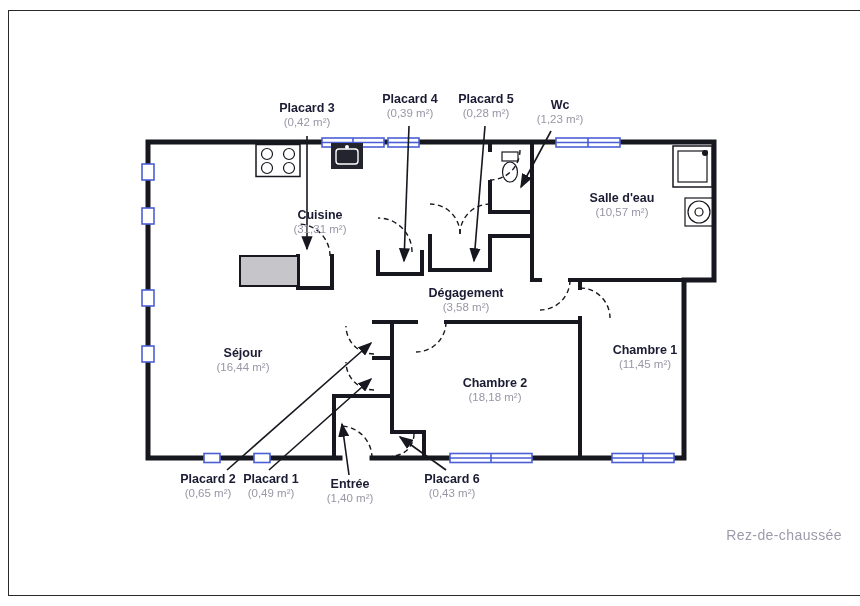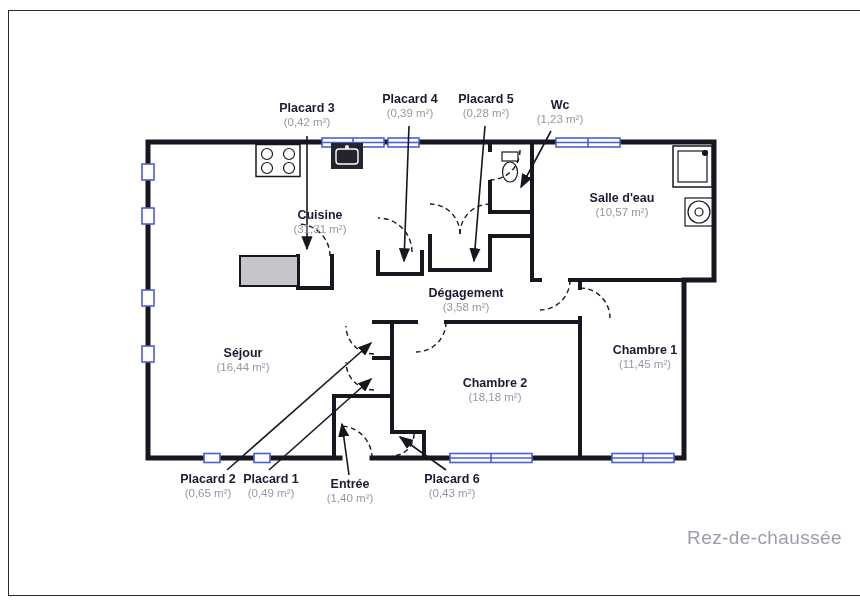--- a/index.html
+++ b/index.html
@@ -17,21 +17,21 @@
   .fix-thin{stroke:var(--wall,#17171f);fill:none;stroke-width:1.2;}
   .fix-dark{fill:#24242e;stroke:none;}
   .fix-white{stroke:#ffffff;fill:none;stroke-width:1.4;}
   .arrow{stroke:var(--wall,#17171f);stroke-width:1.6;}
   .counter{fill:#c6c6ca;stroke:var(--wall,#17171f);stroke-width:2;}
 
   .label{position:absolute;transform:translateX(-50%);text-align:center;
          white-space:nowrap;line-height:1.2;}
   .room-name{font-size:12.5px;font-weight:bold;color:var(--room-name,#1b1b33);}
   .room-area{font-size:11.5px;color:var(--room-area,#9797a6);}
-  .floor-title{position:absolute;right:38px;top:527px;font-size:19px;
+  .floor-title{position:absolute;right:38px;top:527px;font-size:14px;
                letter-spacing:.4px;color:var(--floor-title,#9b9bab);}
 </style>
 </head>
 <body>
 
 <div id="page">
   <div id="frame"></div>
 
   <svg width="860" height="606" viewBox="0 0 860 606">
     <defs>

